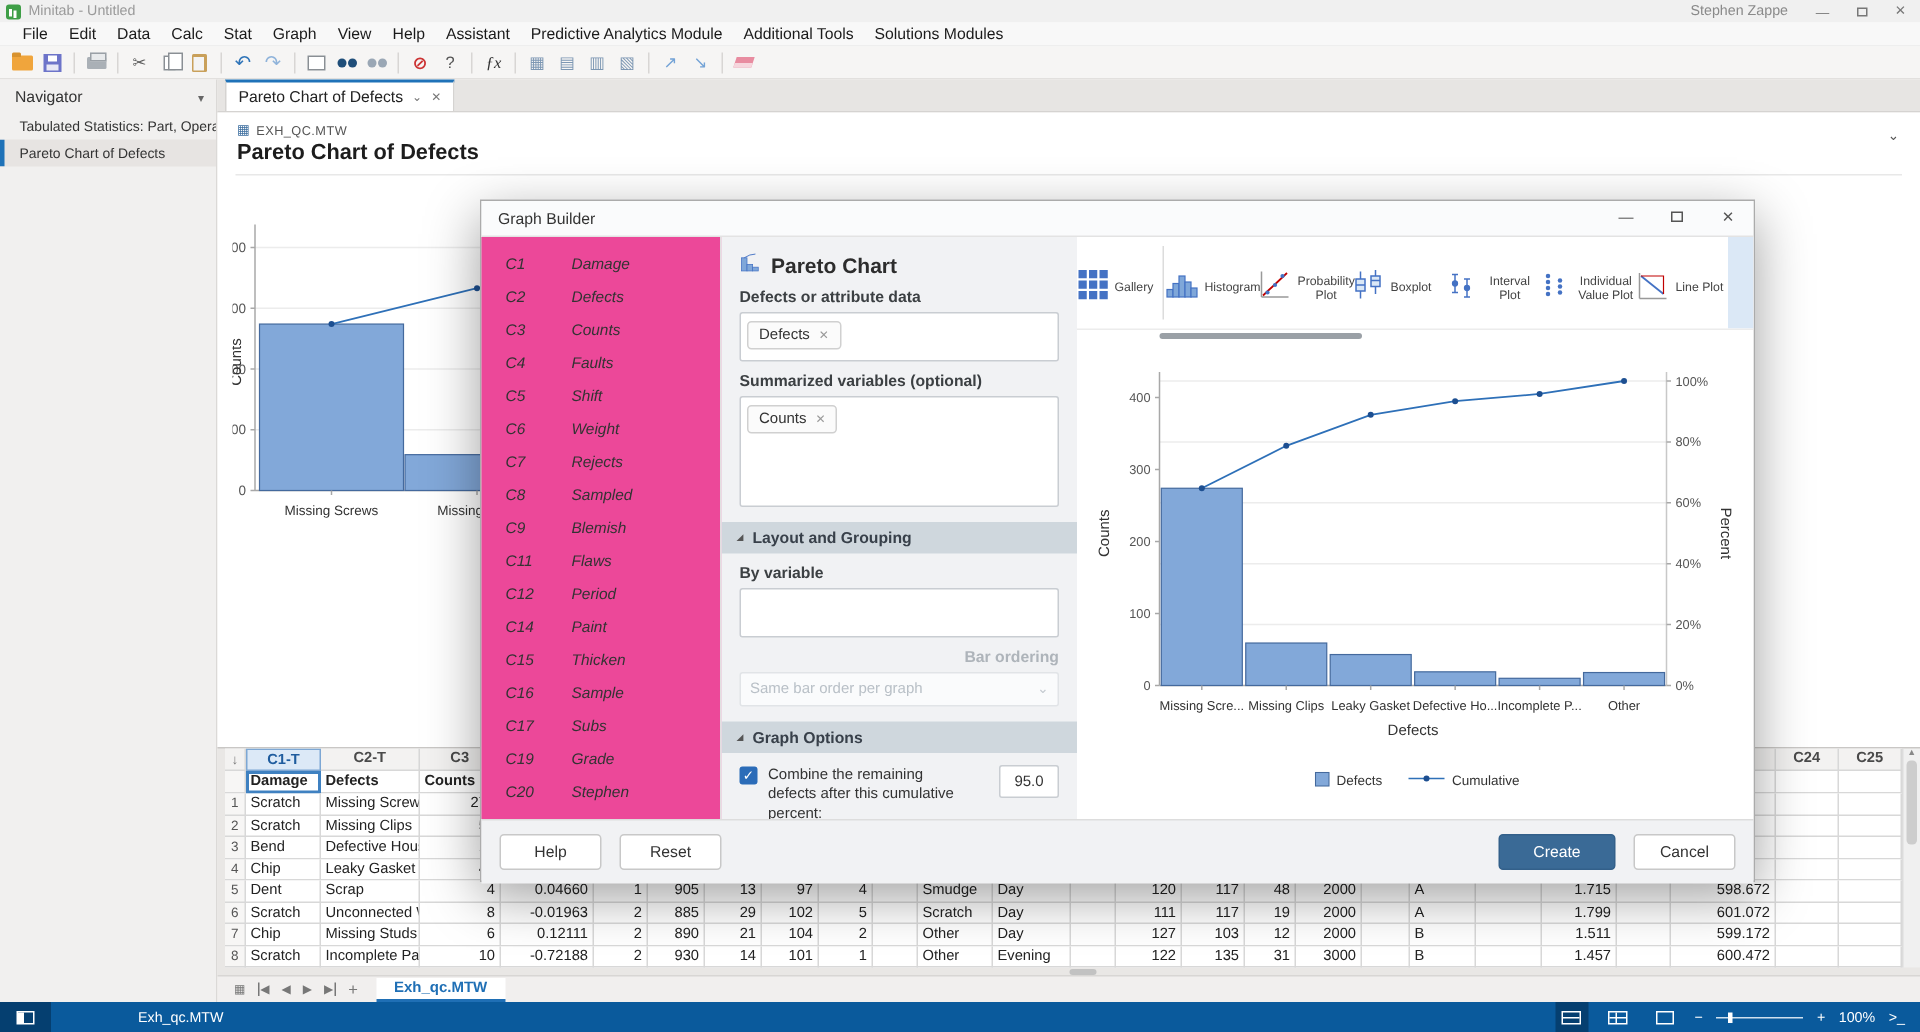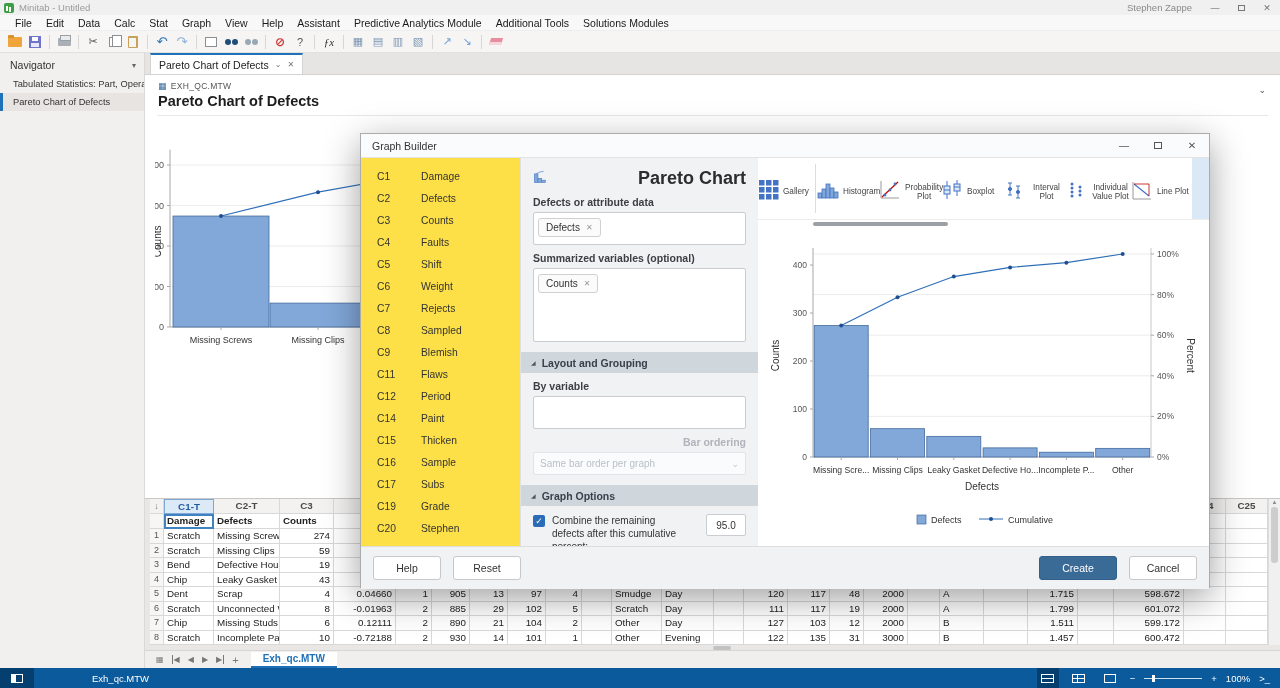--- a/index.html
+++ b/index.html
@@ -107,31 +107,31 @@
   .sb-v1:before { content:""; position:absolute; left:0; right:0; top:3px; height:1px; background:#fff; }
   .sb-v2 { width:13px; height:9px; border:1px solid #fff; position:relative; }
   .sb-v2:before { content:""; position:absolute; left:4px; top:0; bottom:0; width:1px; background:#fff; }
   .sb-v2:after { content:""; position:absolute; left:0; right:0; top:3px; height:1px; background:#fff; }
   .sb-v3 { width:12px; height:9px; border:1px solid #fff; }
   .sb-slider { display:flex; align-items:center; gap:5px; }
   .sb-line { width:58px; height:1px; background:#cfe0ee; position:relative; }
   .sb-thumb { position:absolute; left:8px; top:-3px; width:3px; height:7px; background:#fff; }
 
   
-  .dialog { position:absolute; left:360px; top:133px; width:850px; height:455px; background:#f1f2f4; border:1px solid #ababab; box-shadow:0 10px 34px rgba(0,0,0,.38); z-index:20; }
+  .dialog { position:absolute; left:320px; top:133px; width:850px; height:455px; background:#f1f2f4; border:1px solid #ababab; box-shadow:0 10px 34px rgba(0,0,0,.38); z-index:20; }
   .dlg-title { height:24px; background:#fafbfc; border-bottom:1px solid #e3e3e3; display:flex; align-items:center; font-size:10.5px; color:#333; padding-left:11px; }
   .dlg-ctrl { margin-left:auto; display:flex; }
   .dlg-btnw { width:34px; text-align:center; color:#555; font-size:10px; line-height:24px; }
   .dlg-max { display:inline-block; width:8px; height:7px; border:1px solid #555; }
   .dlg-body { display:flex; height:388px; }
-  .col-list { width:160px; background:#fde047; border-right:1px solid #e0e0e0; padding-top:8px; overflow:hidden; }
+  .col-list { width:160px; background:#ec4899; border-right:1px solid #e0e0e0; padding-top:8px; overflow:hidden;font-style:italic; }
   .col-row { display:flex; font-size:10.3px; color:#333; line-height:22px; height:22px; padding-left:16px; }
   .col-row .cid { width:44px; }
   .mid-panel { width:237px; background:#f1f2f4; overflow:hidden; }
-  .mp-title { display:flex; align-items:center; gap:6px; font-size:18px; font-weight:bold; color:#2d2d2d; margin:10px 12px 0;justify-content:space-between; }
+  .mp-title { display:flex; align-items:center; gap:6px; font-size:14px; font-weight:bold; color:#2d2d2d; margin:10px 12px 0; }
   .mp-label { font-size:10.5px; font-weight:bold; color:#3c4043; margin:7px 12px 4px; }
   .mp-box { background:#fff; border:1px solid #c9cdd2; border-radius:2px; margin:0 12px; padding:4px; }
   .chip { display:inline-flex; align-items:center; gap:6px; border:1px solid #d0d0d0; background:#fbfbfb; border-radius:3px; font-size:10px; color:#333; padding:3px 7px; }
   .chip .x { color:#999; font-size:8px; }
   .sec-head { display:flex; align-items:center; gap:6px; background:#cfd7dd; height:21px; font-size:10.5px; font-weight:bold; color:#38404a; padding-left:10px; margin-top:10px; }
   .sec-tri { font-size:6px; color:#555; }
   .mp-label.dis { color:#aeb4ba;text-align:right; }
   .mp-select { display:flex; align-items:center; background:#fafbfc; border:1px solid #e1e4e7; border-radius:2px; margin:0 12px; height:23px; font-size:10px; color:#b9c0c7; padding:0 6px; }
   .mp-select .sel-caret { margin-left:auto; color:#c3c9cf; font-size:9px; }
   .cbrow { display:flex; margin:8px 12px 0; gap:7px; }

